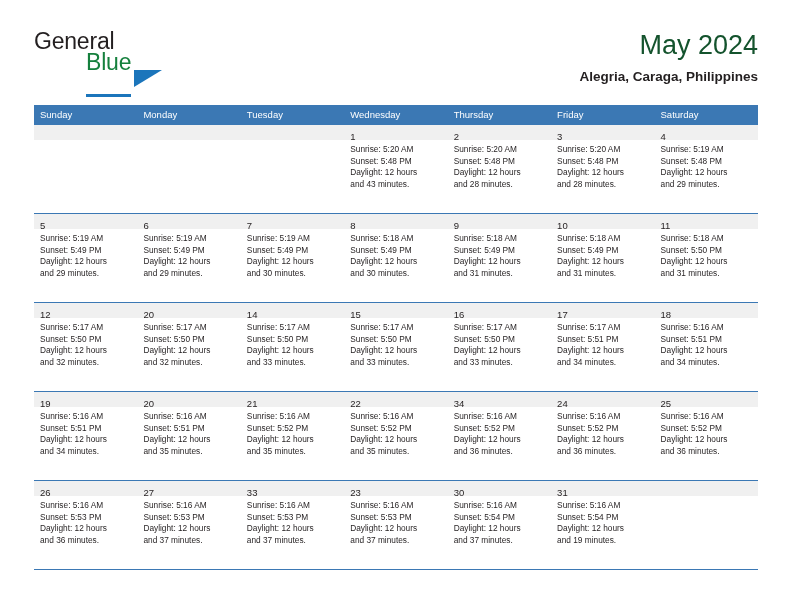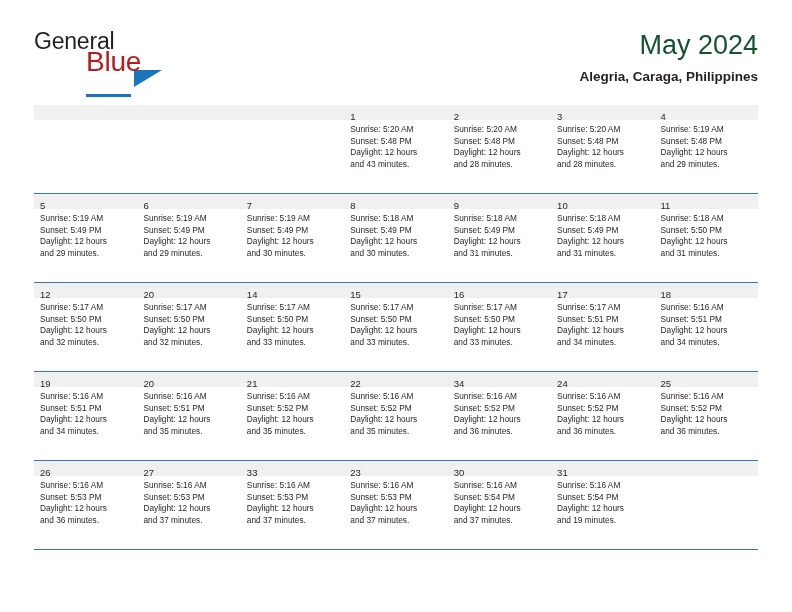--- a/index.html
+++ b/index.html
@@ -44,24 +44,24 @@
     font-size: 23px;
     font-weight: 400;
     letter-spacing: -0.2px;
     color: #231f20;
     line-height: 26px;
   }
   .brand-blue {
     position: absolute;
     left: 52px;
     top: 21px;
-    font-size: 28px;
+    font-size: 23px;
     font-weight: 400;
     letter-spacing: -0.2px;
-    color: #b91c1c;
+    color: #15803d;
     line-height: 26px;
   }
   .brand-triangle {
     position: absolute;
     left: 100px;
     top: 42px;
     width: 0;
     height: 0;
     border-top: 17px solid #1b75bb;
     border-right: 28px solid transparent;
@@ -169,20 +169,29 @@
     </div>
 
     <div class="title-block">
       <div class="cal-title">May 2024</div>
       <div class="cal-subtitle">Alegria, Caraga, Philippines</div>
     </div>
 
   </div>
 
   <div class="calendar">
+    <div class="weekday-row">
+      <div class="weekday">Sunday</div>
+      <div class="weekday">Monday</div>
+      <div class="weekday">Tuesday</div>
+      <div class="weekday">Wednesday</div>
+      <div class="weekday">Thursday</div>
+      <div class="weekday">Friday</div>
+      <div class="weekday">Saturday</div>
+    </div>
     <div id="weeks-container">
         <div class="week-row">
           <div class="day-cell empty">
             <div class="day-num-band"><span class="day-num"></span></div>
           </div>
           <div class="day-cell empty">
             <div class="day-num-band"><span class="day-num"></span></div>
           </div>
           <div class="day-cell empty">
             <div class="day-num-band"><span class="day-num"></span></div>

